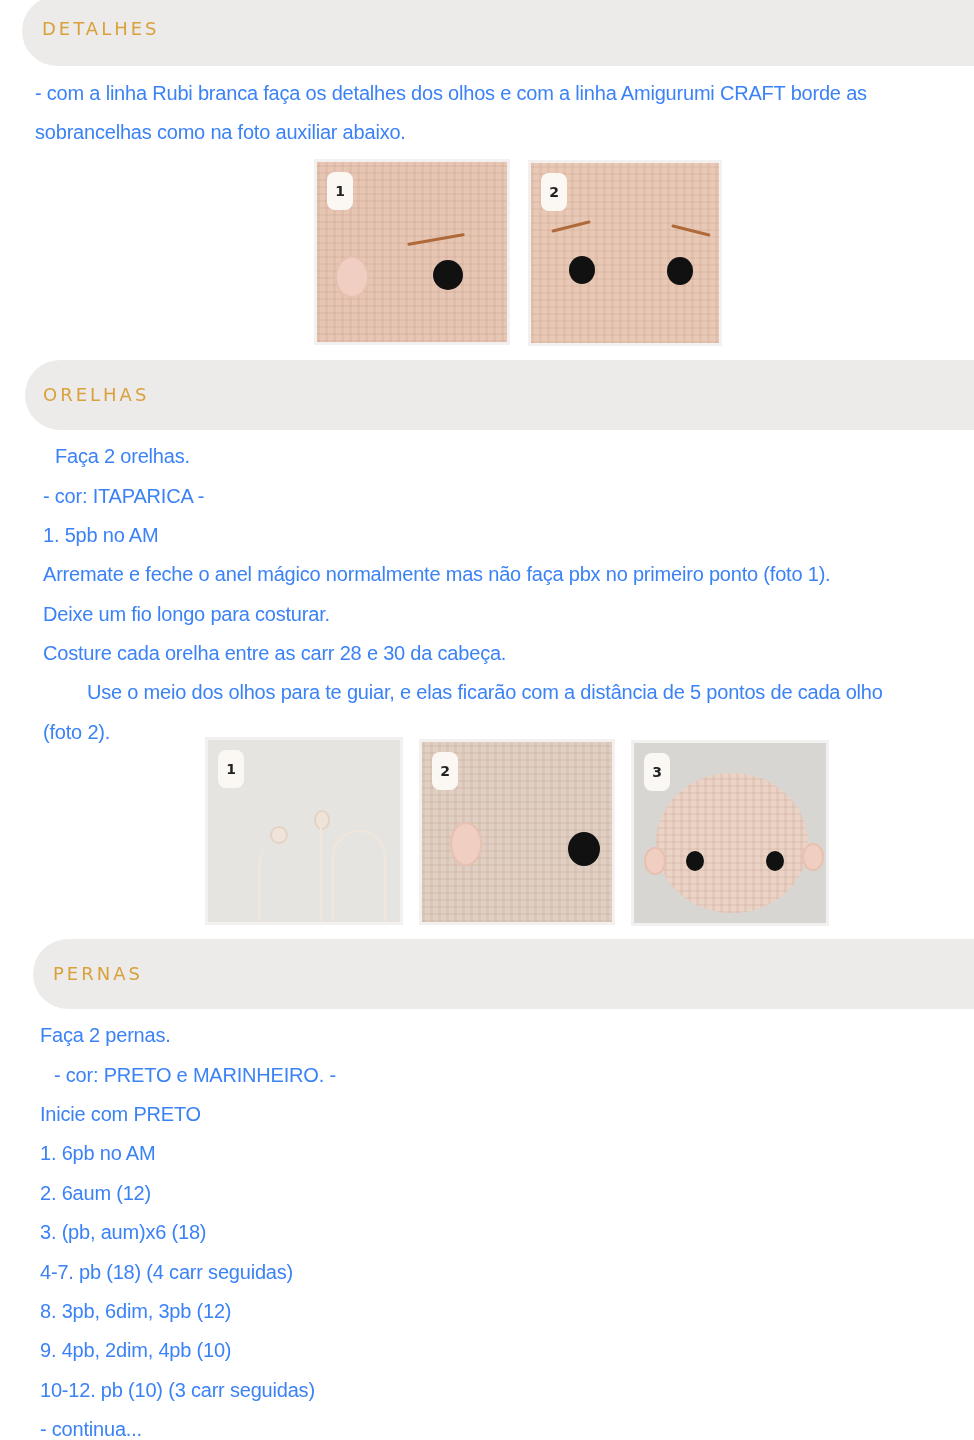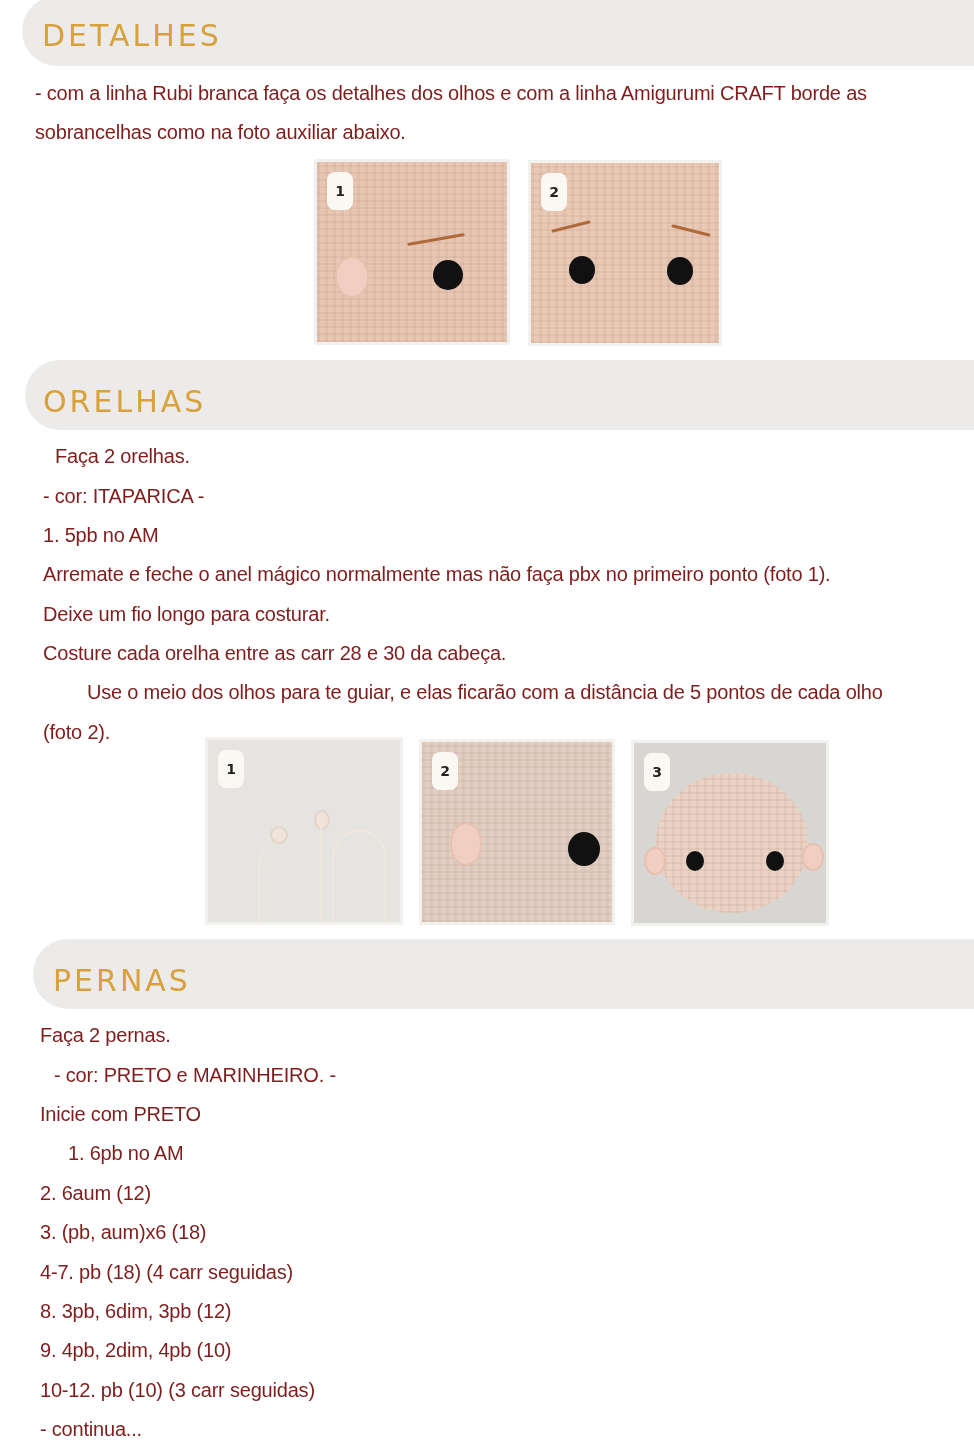--- a/index.html
+++ b/index.html
@@ -15,30 +15,30 @@
     .bar {
       position: absolute;
       background: #ecebe9;
       border-radius: 36px;
       height: 70px;
     }
     .bar-title {
       position: absolute;
       font-family: "DejaVu Sans", sans-serif;
       color: #d9a13c;
-      font-size: 30px;
+      font-size: 18px;
       letter-spacing: 3px;
       top: 22px;
     }
     .line {
       position: absolute;
       font-size: 20px;
       line-height: 24px;
       white-space: nowrap;
-      color: #7f1d1d;
+      color: #3b82f6;
       letter-spacing: -0.2px;
     }
     .photo {
       position: absolute;
       border: 3px solid #f2f1ef;
       box-sizing: border-box;
       overflow: hidden;
     }
     .badge {
       position: absolute;
@@ -126,20 +126,20 @@
   <div class="eye" style="left:132px; top:108px; width:18px; height:20px;"></div>
   <div class="badge">3</div>
 </div>
 
 <div class="bar" style="left:33px; top:939px; width:990px; height:70px;">
   <span class="bar-title" style="left:20px; top:24px;">PERNAS</span>
 </div>
 <div class="line" style="left:40px; top:1023px;">Faça 2 pernas.</div>
 <div class="line" style="left:40px; top:1063px;margin-left:14px;">- cor: PRETO e MARINHEIRO. -</div>
 <div class="line" style="left:40px; top:1102px;">Inicie com PRETO</div>
-<div class="line" style="left:40px; top:1141px;margin-left:28px;">1. 6pb no AM</div>
+<div class="line" style="left:40px; top:1141px;">1. 6pb no AM</div>
 <div class="line" style="left:40px; top:1181px;">2. 6aum (12)</div>
 <div class="line" style="left:40px; top:1220px;">3. (pb, aum)x6 (18)</div>
 <div class="line" style="left:40px; top:1260px;">4-7. pb (18) (4 carr seguidas)</div>
 <div class="line" style="left:40px; top:1299px;">8. 3pb, 6dim, 3pb (12)</div>
 <div class="line" style="left:40px; top:1338px;">9. 4pb, 2dim, 4pb (10)</div>
 <div class="line" style="left:40px; top:1378px;">10-12. pb (10) (3 carr seguidas)</div>
 <div class="line" style="left:40px; top:1417px;">- continua...</div>
 
 </body></html>

